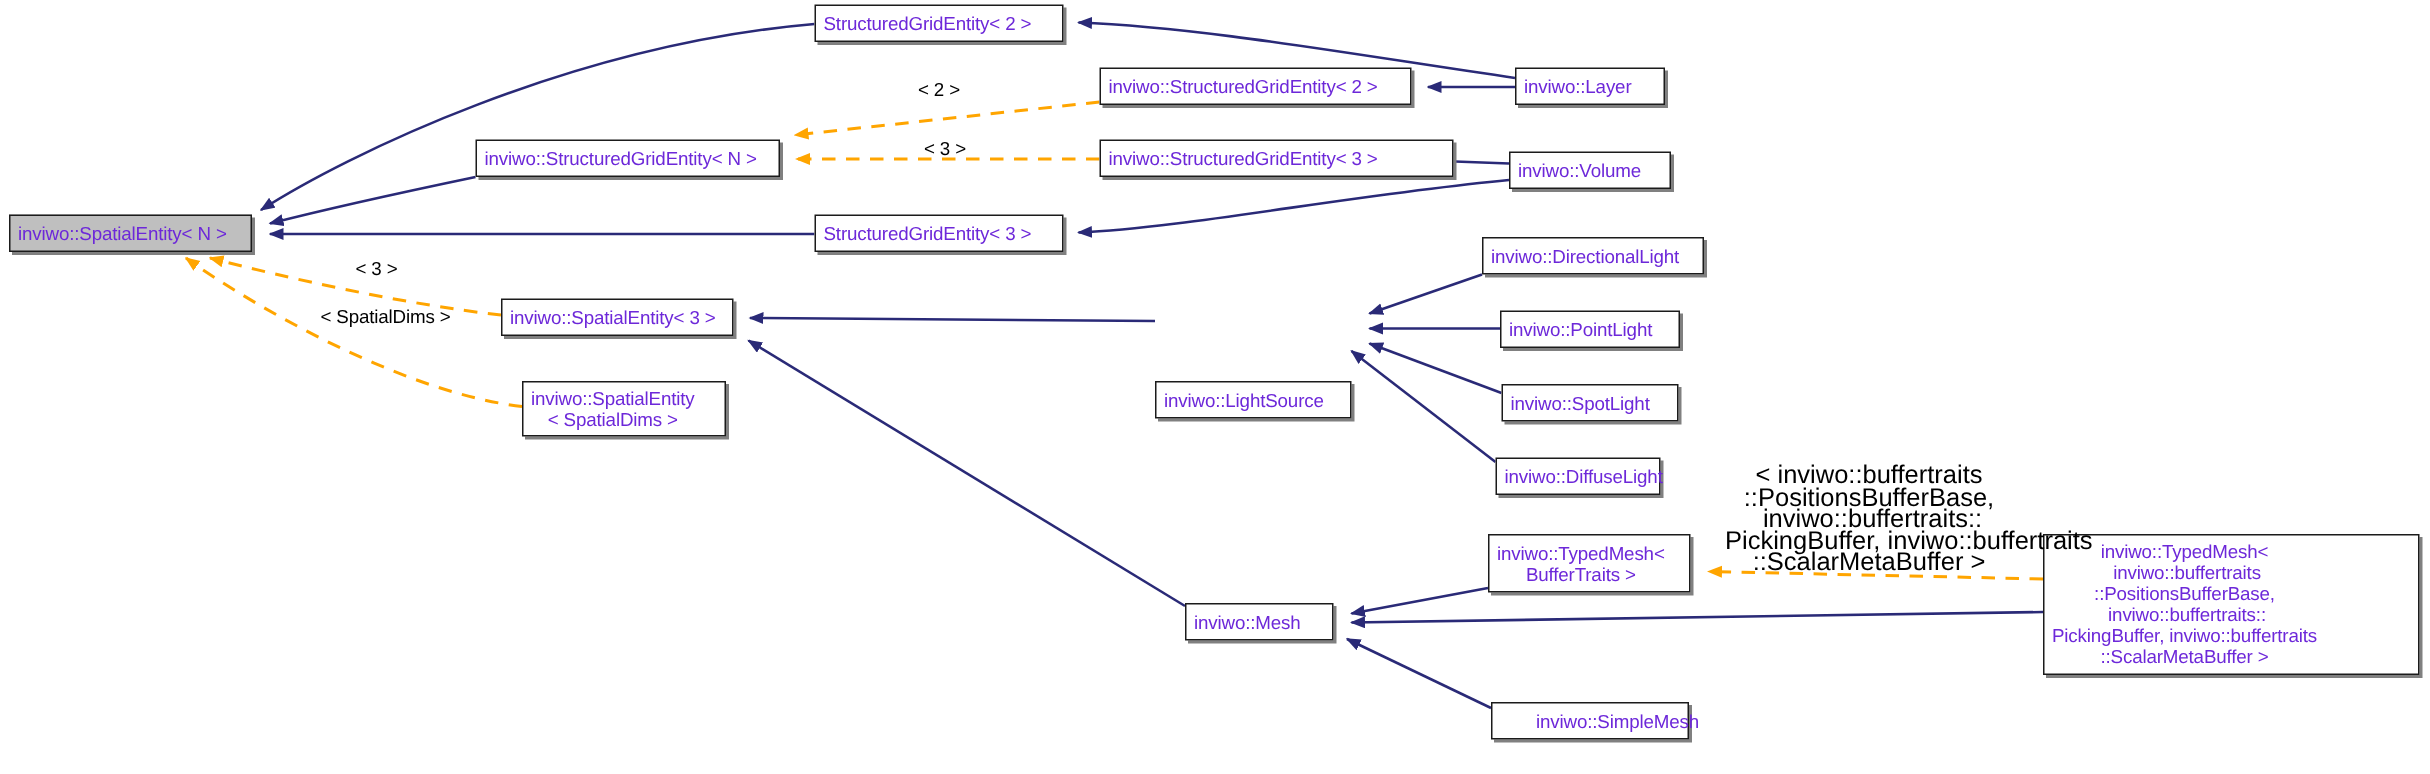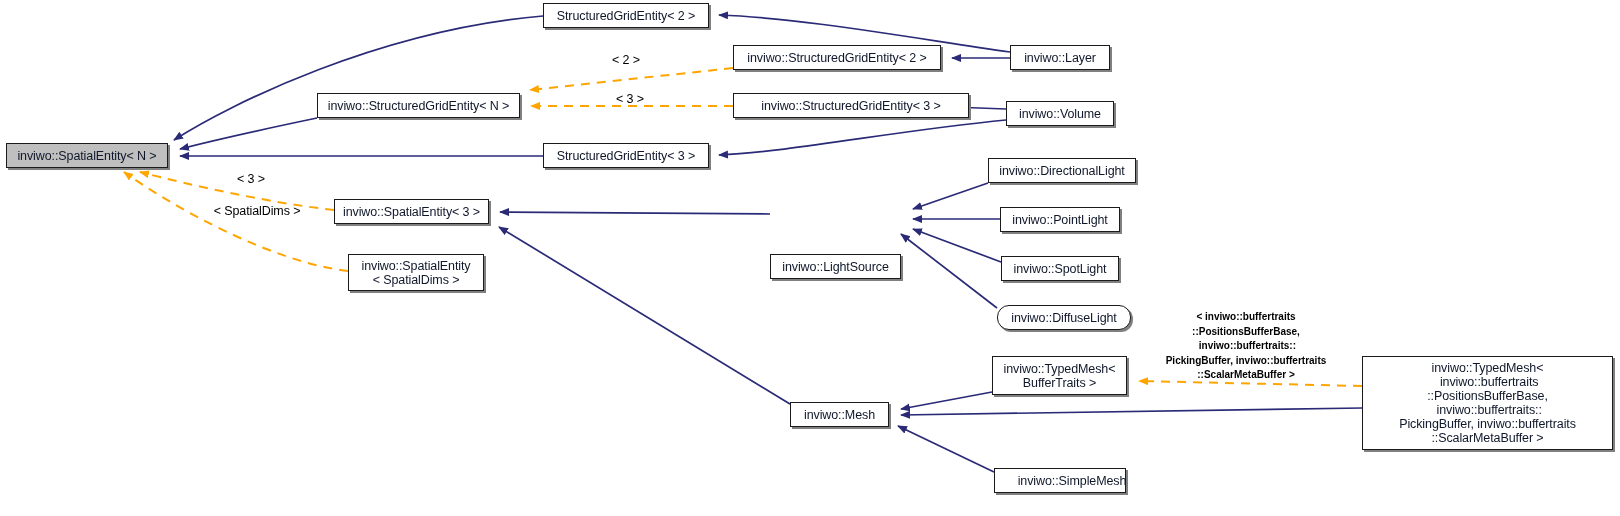--- a/index.html
+++ b/index.html
@@ -27,26 +27,25 @@
     pointer-events: none;
   }
   .node {
     position: absolute;
     box-sizing: border-box;
     background: #ffffff;
     border: 1px solid #1b1b1b;
     box-shadow: 2px 2px 0 0 #808080;
     display: flex;
     align-items: center;
-    justify-content: center;
     text-align: center;
     font-family: "Liberation Sans", sans-serif;
     font-size: 12.5px;
     line-height: 14px;
-    color: #0f172a;
+    color: #6d28d9;
     white-space: pre;
     letter-spacing: -0.1px;
   }
   .node.highlight {
     background: #bfbfbf;
   }
   .node .nlabel {
     display: block;
     padding: 0 5px;
   }
@@ -56,26 +55,25 @@
     font-size: 12.5px;
     line-height: 14px;
     color: #000000;
     white-space: pre;
     text-align: center;
     letter-spacing: -0.1px;
   }
   .ann-text {
     position: absolute;
     font-family: "Liberation Sans", sans-serif;
-    font-size: 10px;
+    font-size: 17px;
     line-height: 14.5px;
     color: #000000;
     white-space: pre;
     text-align: center;
-    font-weight: bold;
   }
 </style>
 </head>
 <body>
 
 <div id="diagram">
 
   <svg id="edge-layer" width="1620" height="516" viewBox="0 0 1620 516" xmlns="http://www.w3.org/2000/svg">
     <defs>
       <marker id="arrow-blue" markerWidth="10" markerHeight="10" refX="9" refY="4" orient="auto" markerUnits="userSpaceOnUse">
@@ -185,21 +183,21 @@
   </div>
 
   <div class="node" style="left:1000px; top:207px; width:120px; height:25px;">
     <span class="nlabel">inviwo::PointLight</span>
   </div>
 
   <div class="node" style="left:1001px; top:256px; width:118px; height:25px;">
     <span class="nlabel">inviwo::SpotLight</span>
   </div>
 
-  <div class="node" style="left:997px; top:305px; width:134px; height:25px;border-radius:12px;">
+  <div class="node" style="left:997px; top:305px; width:110px; height:25px;">
     <span class="nlabel">inviwo::DiffuseLight</span>
   </div>
 
   <div class="node" style="left:992px; top:356px; width:135px; height:39px;">
     <span class="nlabel">inviwo::TypedMesh&lt;
 BufferTraits &gt;</span>
   </div>
 
   <div class="node" style="left:790px; top:402px; width:99px; height:25px;">
     <span class="nlabel">inviwo::Mesh</span>

